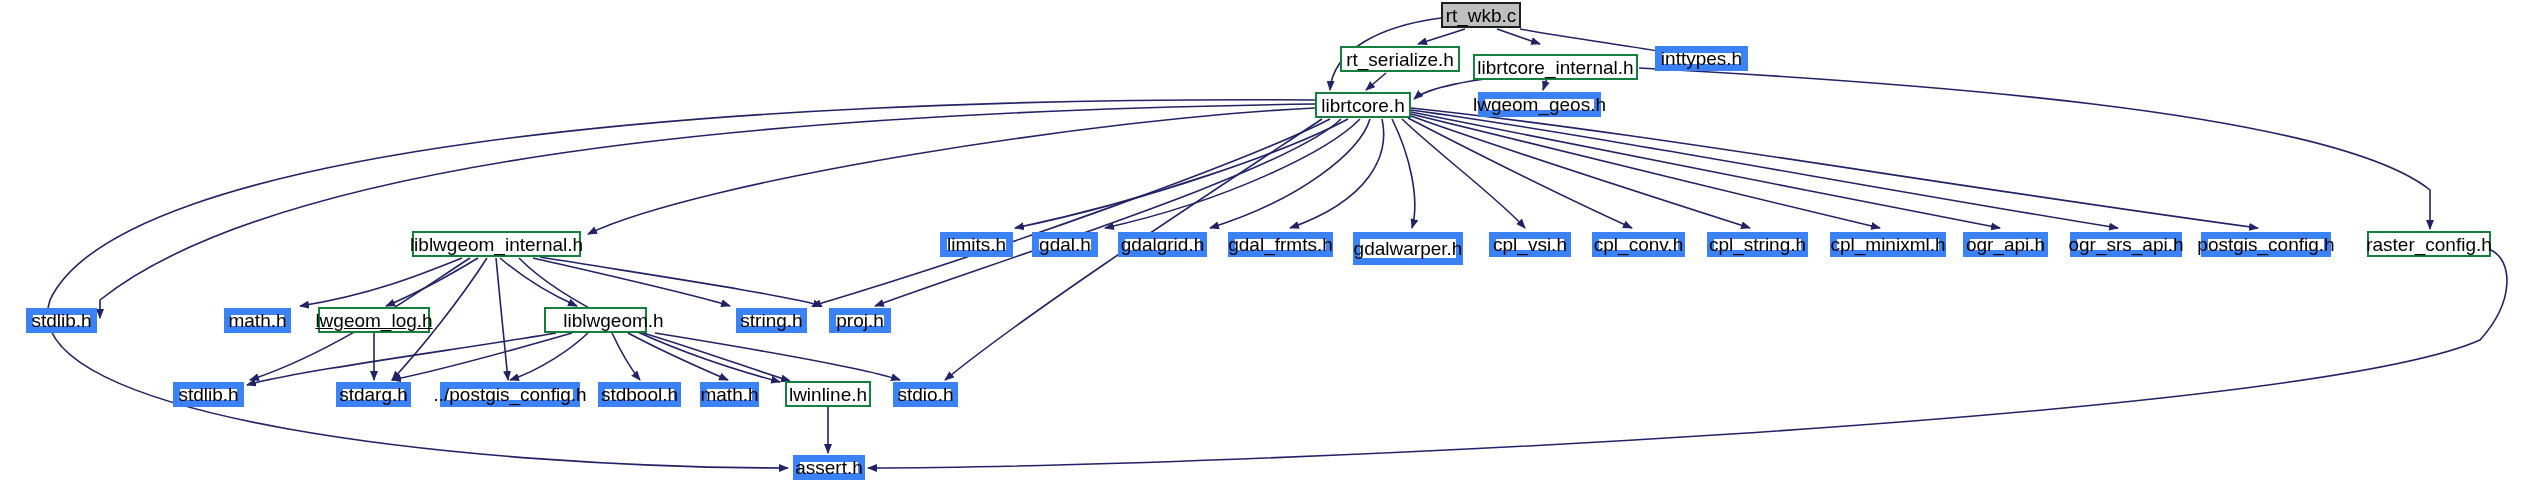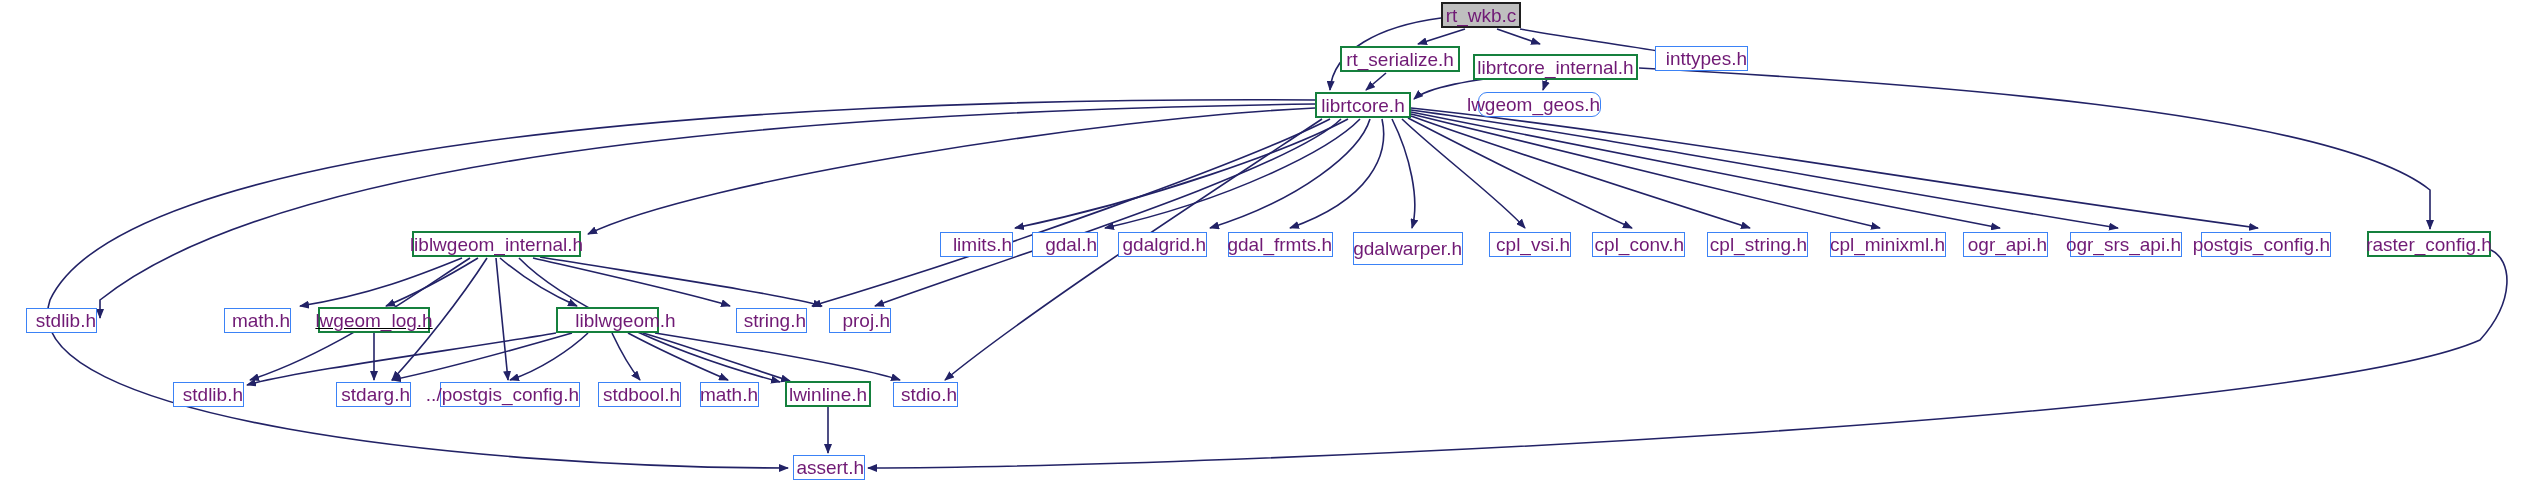--- a/index.html
+++ b/index.html
@@ -27,27 +27,26 @@
     box-sizing: border-box;
     display: flex;
     align-items: center;
     justify-content: center;
     background: #ffffff;
     white-space: nowrap;
     line-height: 1;
   }
   .node-label {
     font-size: 19px;
-    color: #701a75;
+    color: #000000;
     letter-spacing: 0px;
   }
   
   .node.plain {
-    border: 1px solid #3b82f6;
-    justify-content: flex-end;
+    border: 7px solid #3b82f6;
   }
   
   .node.doc {
     border: 2px solid #15803d;
   }
   
   .node.current {
     border: 2px solid #1f1f1f;
     background: #bfbfbf;
   }
@@ -140,21 +139,21 @@
   </div>
   <div class="node doc" style="left:1473px; top:54px; width:165px; height:26px;">
     <span class="node-label">librtcore_internal.h</span>
   </div>
   <div class="node plain" style="left:1655px; top:46px; width:93px; height:25px;">
     <span class="node-label">inttypes.h</span>
   </div>
   <div class="node doc" style="left:1315px; top:92px; width:96px; height:26px;">
     <span class="node-label">librtcore.h</span>
   </div>
-  <div class="node plain" style="left:1478px; top:92px; width:123px; height:25px;border-radius:9px;">
+  <div class="node plain" style="left:1478px; top:92px; width:123px; height:25px;">
     <span class="node-label">lwgeom_geos.h</span>
   </div>
 
   <div class="node doc" style="left:412px; top:231px; width:169px; height:26px;">
     <span class="node-label">liblwgeom_internal.h</span>
   </div>
   <div class="node plain" style="left:940px; top:232px; width:73px; height:25px;">
     <span class="node-label">limits.h</span>
   </div>
   <div class="node plain" style="left:1032px; top:232px; width:66px; height:25px;">
@@ -196,21 +195,21 @@
 
   <div class="node plain" style="left:26px; top:308px; width:71px; height:25px;">
     <span class="node-label">stdlib.h</span>
   </div>
   <div class="node plain" style="left:224px; top:308px; width:67px; height:25px;">
     <span class="node-label">math.h</span>
   </div>
   <div class="node doc" style="left:318px; top:307px; width:112px; height:26px;text-decoration:underline;">
     <span class="node-label">lwgeom_log.h</span>
   </div>
-  <div class="node doc" style="left:556px; top:307px; width:103px; height:26px;padding-left:36px;">
+  <div class="node doc" style="left:544px; top:307px; width:103px; height:26px;padding-left:36px;">
     <span class="node-label">liblwgeom.h</span>
   </div>
   <div class="node plain" style="left:736px; top:308px; width:71px; height:25px;">
     <span class="node-label">string.h</span>
   </div>
   <div class="node plain" style="left:829px; top:308px; width:62px; height:25px;">
     <span class="node-label">proj.h</span>
   </div>
 
   <div class="node plain" style="left:173px; top:382px; width:71px; height:25px;">

